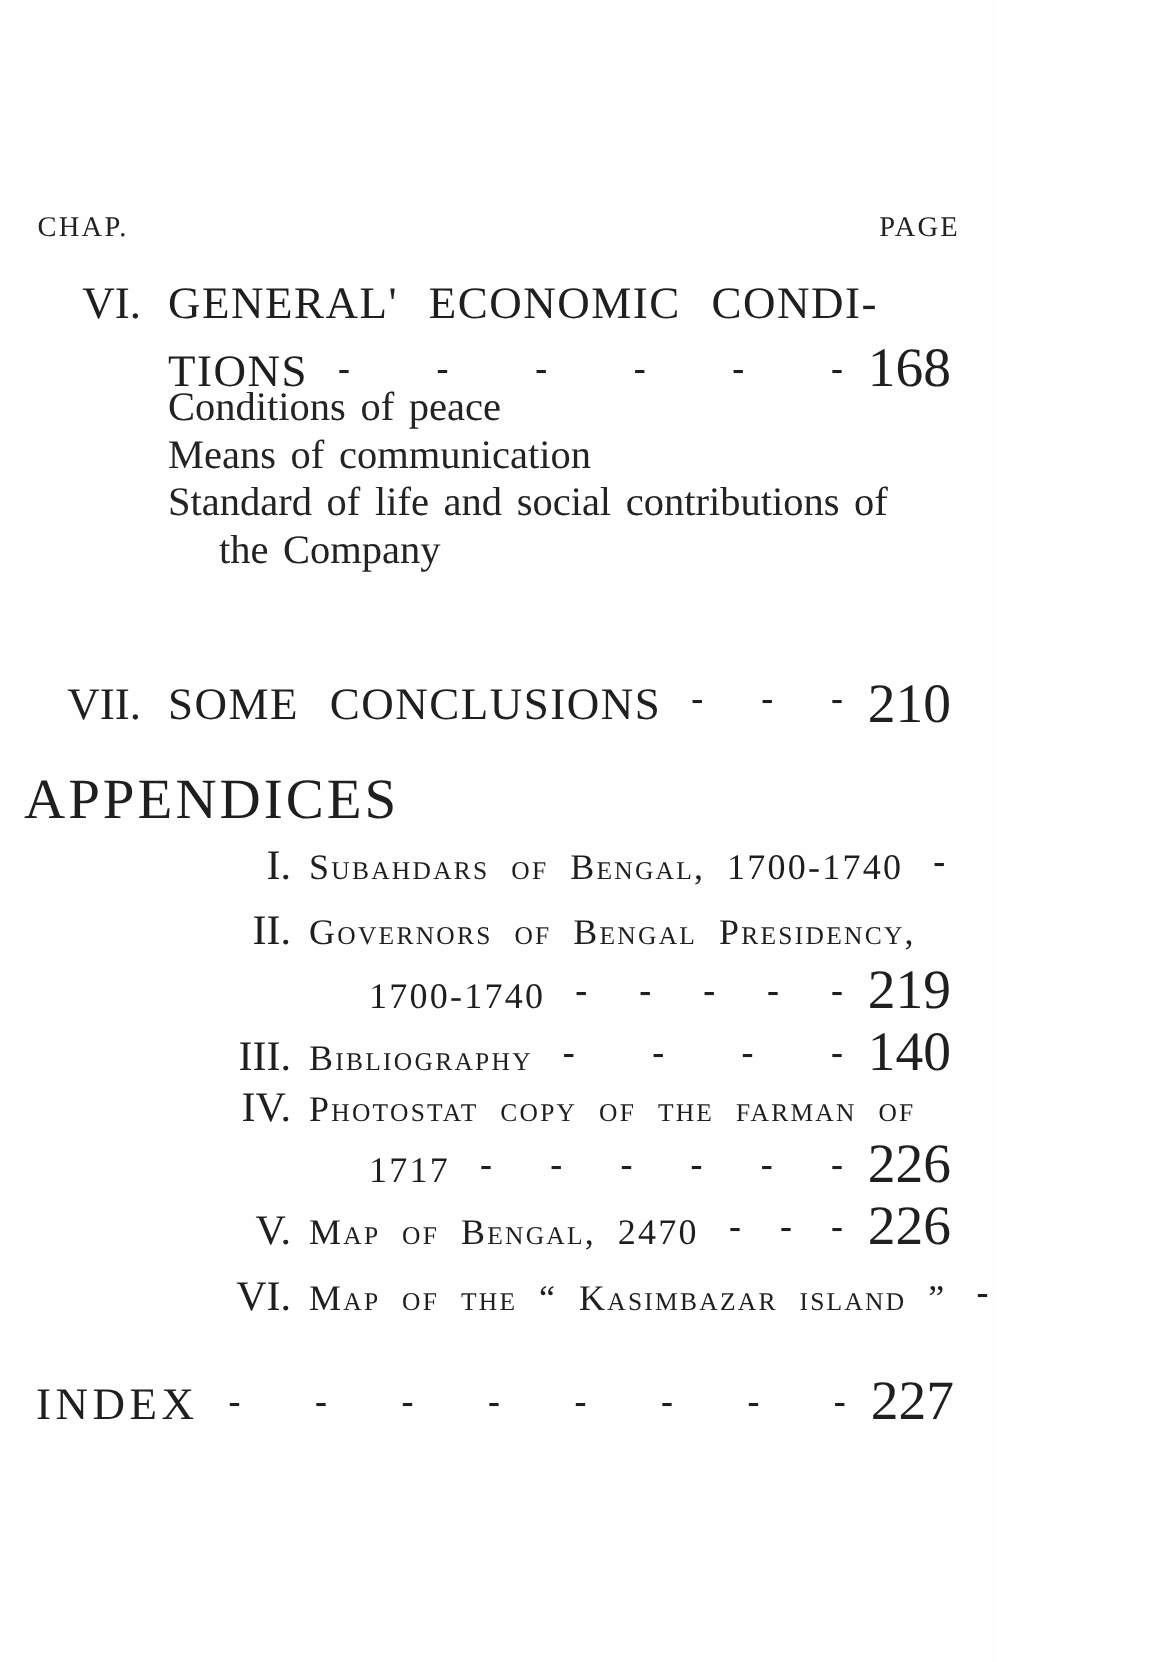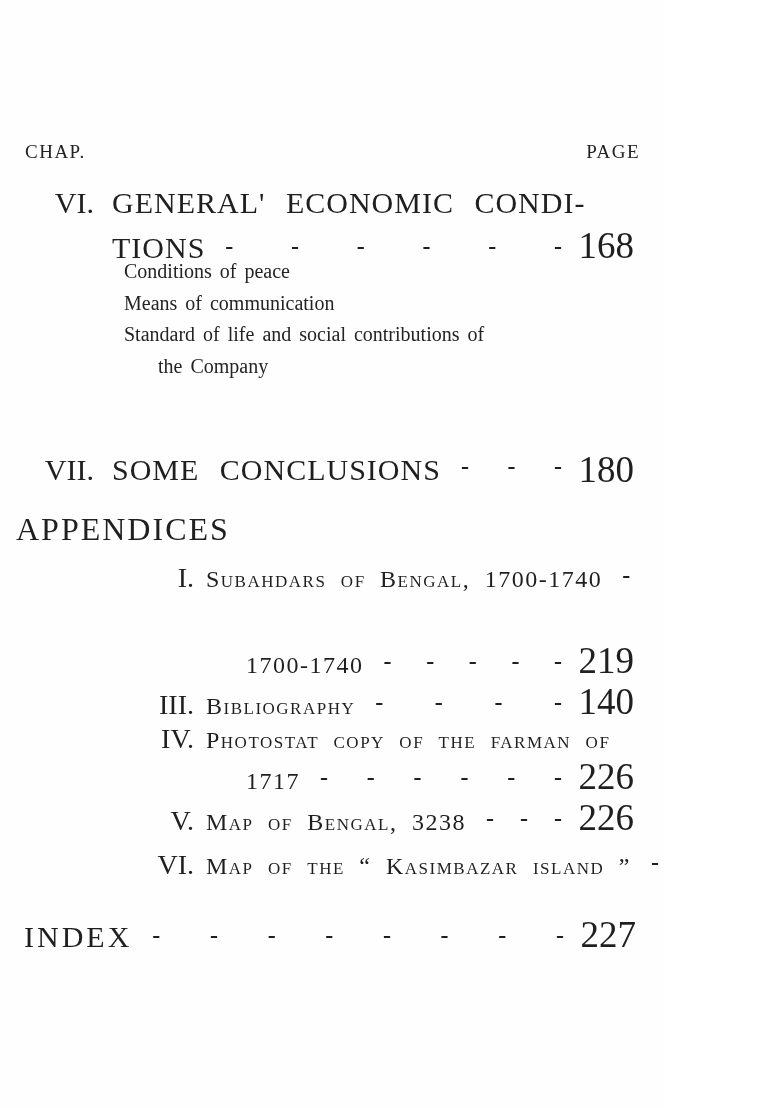--- a/index.html
+++ b/index.html
@@ -33,21 +33,21 @@
     flex:none;
   }
   .chtitle {
     font-size:30px;
     letter-spacing:1px;
     word-spacing:12px;
     flex:none;
   }
   .heading {
     position:absolute;
-    font-size:32px;
+    font-size:38px;
     letter-spacing:2px;
   }
   .sc {
     font-variant:small-caps;
     font-size:24px;
     letter-spacing:1.5px;
     word-spacing:7px;
     flex:none;
   }
   .appnum {
@@ -74,22 +74,22 @@
   }
   .pagenum {
     font-size:37px;
     flex:none;
     min-width:56px;
     text-align:right;
   }
   .pagenum.strong { font-weight:600; }
   .subtopics {
     position:absolute;
-    top:256px; left:124px;
-    font-size:20px;
+    top:256px; left:112px;
+    font-size:27px;
     line-height:31.5px;
     word-spacing:3px;
     color:#232323;
   }
   .subtopics .cont { margin-left:34px; }
 </style>
 </head>
 <body>
 
 <div class="page">
@@ -124,34 +124,38 @@
   </div>
 
   <div class="row" style="top:448px; left:20px; right:30px;align-items:center;">
     <span class="chnum" style="width:74px;">VII.</span>
     <span class="chtitle">SOME CONCLUSIONS</span>
     <span class="leader">
         <span>-</span>
         <span>-</span>
         <span>-</span>
       </span>
-    <span class="pagenum">180</span>
+    <span class="pagenum">210</span>
   </div>
 
   <div class="heading" style="top:511px; left:16px;">APPENDICES</div>
 
   <div class="row" style="top:553px; left:130px; right:30px;">
     <span class="appnum">I.</span>
     <span class="sc">Subahdars of Bengal, 1700-1740</span>
     <span class="leader">
         <span>-</span>
       </span>
     <span class="pagenum strong">218</span>
   </div>
 
+  <div class="row" style="top:605px; left:130px; right:30px;">
+    <span class="appnum">II.</span>
+    <span class="sc">Governors of Bengal Presidency,</span>
+  </div>
   <div class="row" style="top:639px; left:246px; right:30px;justify-content:flex-end;">
     <span class="sc">1700-1740</span>
     <span class="leader">
         <span>-</span>
         <span>-</span>
         <span>-</span>
         <span>-</span>
         <span>-</span>
       </span>
     <span class="pagenum">219</span>
@@ -181,21 +185,21 @@
         <span>-</span>
         <span>-</span>
         <span>-</span>
         <span>-</span>
       </span>
     <span class="pagenum">226</span>
   </div>
 
   <div class="row" style="top:796px; left:130px; right:30px;">
     <span class="appnum">V.</span>
-    <span class="sc">Map of Bengal, 3238</span>
+    <span class="sc">Map of Bengal, 2470</span>
     <span class="leader">
         <span>-</span>
         <span>-</span>
         <span>-</span>
       </span>
     <span class="pagenum">226</span>
   </div>
 
   <div class="row" style="top:840px; left:130px; right:30px;">
     <span class="appnum">VI.</span>

